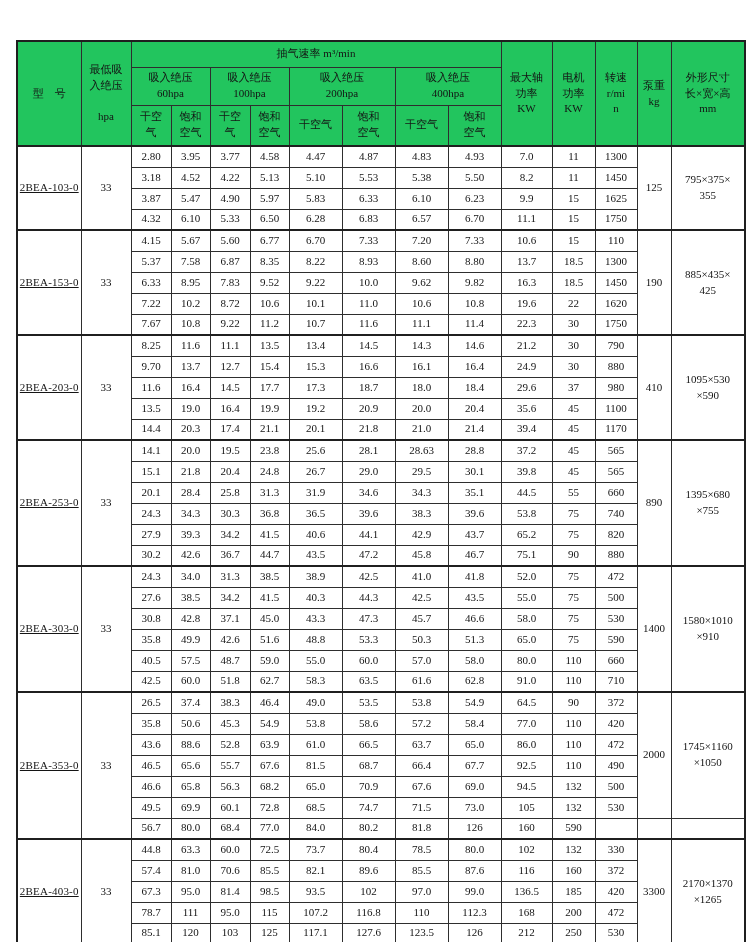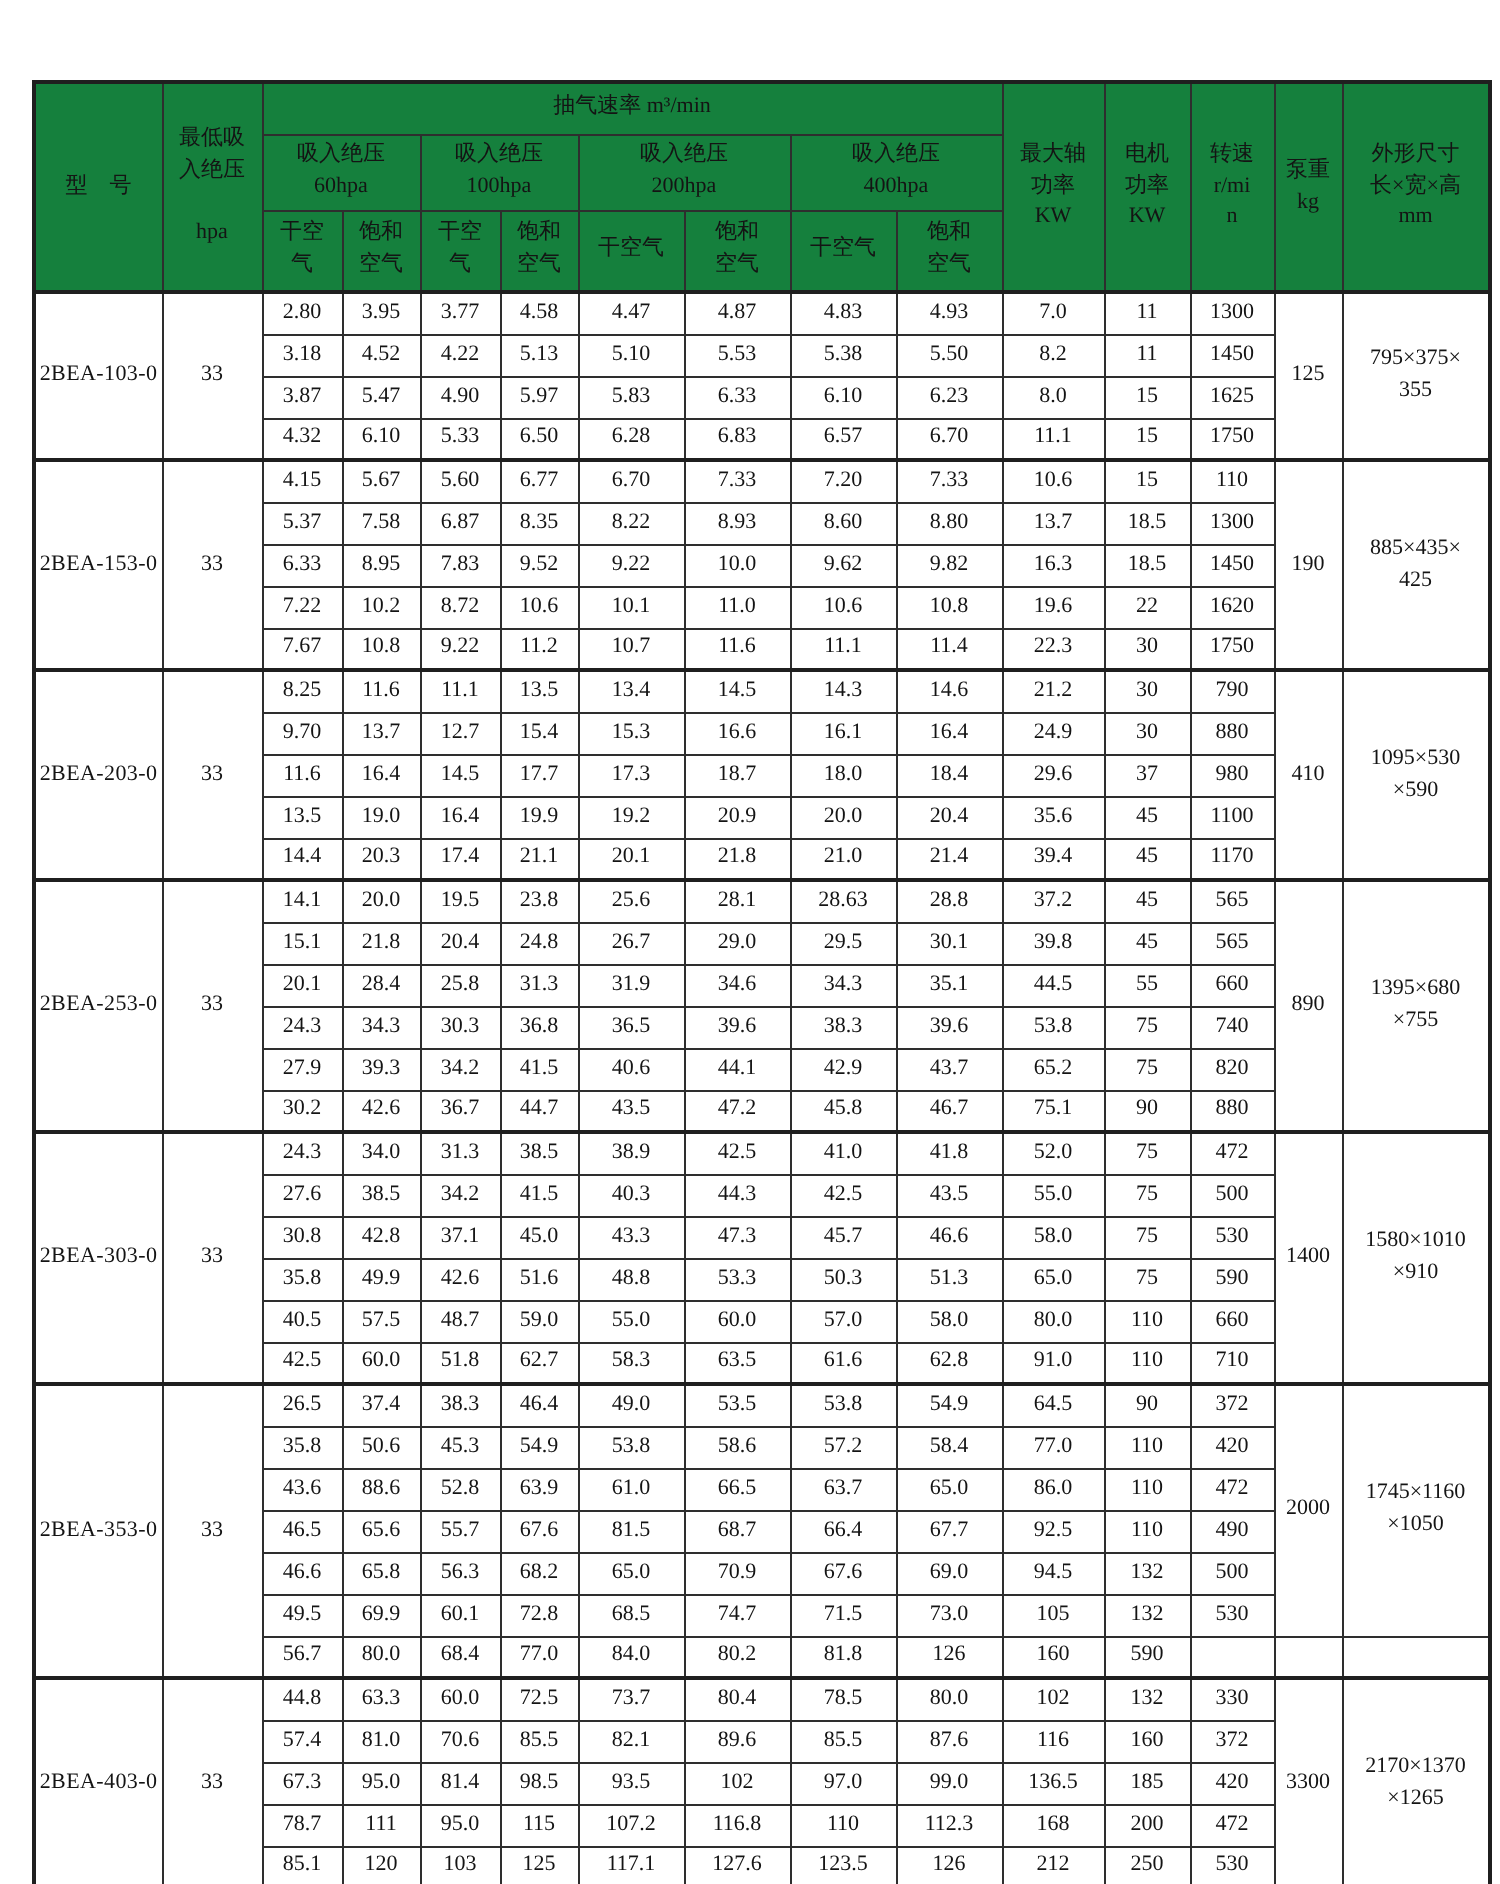--- a/index.html
+++ b/index.html
@@ -27,39 +27,39 @@
     text-align: center;
     vertical-align: middle;
     padding: 0;
     font-size: 11px;
     color: #141414;
     white-space: pre-line;
     line-height: 1.45;
     overflow: hidden;
   }
   thead td {
-    background: #15803d;
+    background: #22c55e;
     font-size: 12px;
     line-height: 1.5;
     font-weight: normal;
   }
   tr.h1 { height: 26px; }
   tr.h2 { height: 38px; margin-top: 30px; }
   tr.h3 { height: 41px; }
   tbody tr { height: 21px; }
   tr.h3 td { border-bottom: 2px solid #1f1f1f; }
   thead td[rowspan] { border-bottom: 2px solid #1f1f1f; }
   tbody tr.group-start td { border-top: 2px solid #1f1f1f; }
   .squiggle {
     text-decoration-style: wavy;
     text-decoration-color: #e03131;
     text-decoration-thickness: 1px;
     text-underline-offset: 3px;
   }
-  td.model-cell { font-size: 11px; letter-spacing: 0.2px; }
+  td.model-cell { font-size: 11px; letter-spacing: 0.2px; text-decoration: underline; }
   td.dims-cell { font-size: 11px; line-height: 1.7; margin-top: 12px; }
 </style>
 </head>
 <body>
 
 <div class="page">
   <table class="spec">
     <colgroup>
       <col style="width:64px">
         <col style="width:50px">
@@ -162,21 +162,21 @@
         </tr>
         <tr>
           <td>3.87</td>
           <td>5.47</td>
           <td>4.90</td>
           <td>5.97</td>
           <td>5.83</td>
           <td>6.33</td>
           <td>6.10</td>
           <td>6.23</td>
-          <td>8.0</td>
+          <td>9.9</td>
           <td>15</td>
           <td>1625</td>
         </tr>
         <tr>
           <td>4.32</td>
           <td>6.10</td>
           <td>5.33</td>
           <td>6.50</td>
           <td>6.28</td>
           <td>6.83</td>

